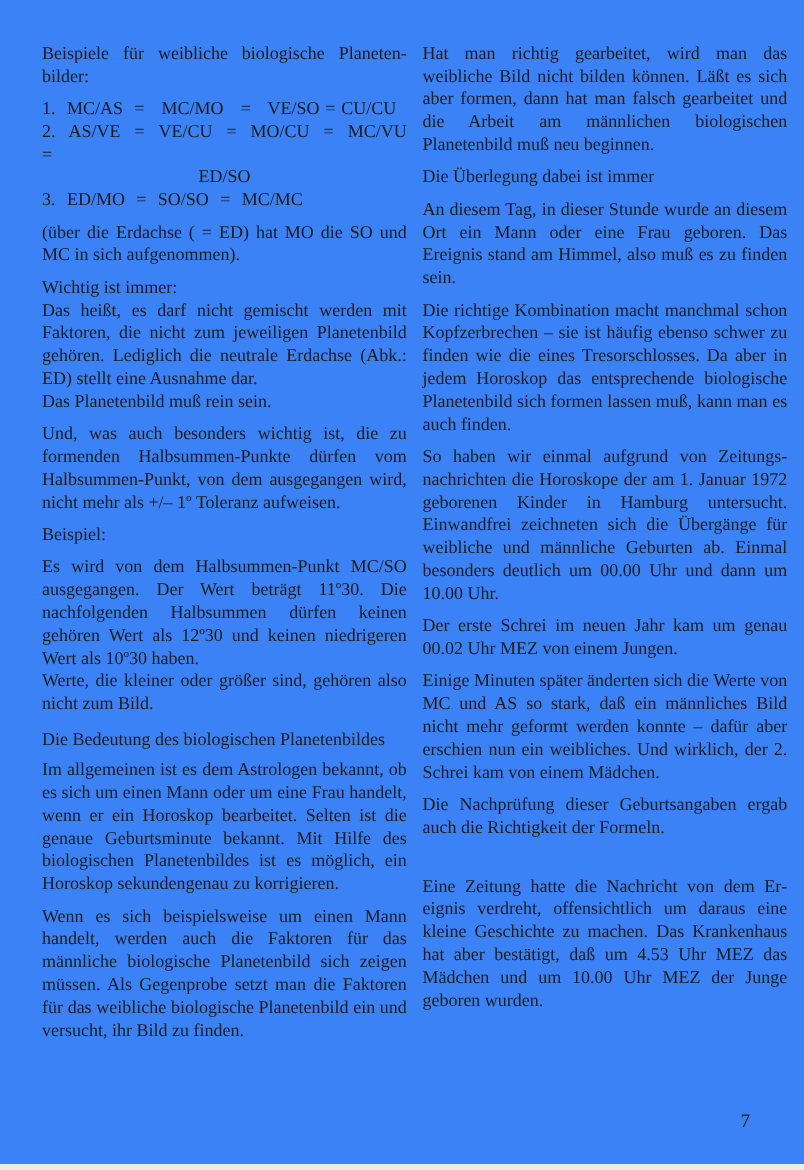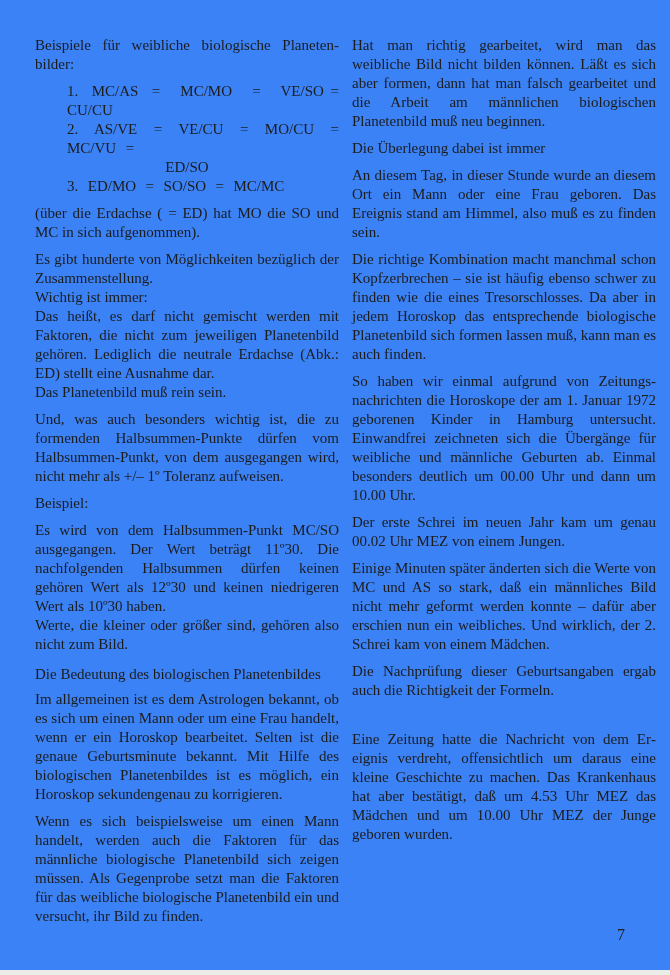--- a/index.html
+++ b/index.html
@@ -19,21 +19,21 @@
   }
   .col {
     width: 306px;
     font-size: 15px;
     line-height: 19px;
     text-align: justify;
   }
   .para { margin: 0 0 8px 0; }
   .block-line { display: block; }
   .formulas { margin: 0 0 8px 0; }
-  .fline { white-space: pre-wrap; word-spacing: 1px; margin-left: 32px; }
+  .fline { white-space: pre-wrap; word-spacing: 1px; }
   .fline-right { text-align: center; white-space: pre-wrap; }
   .heading {
     font-weight: normal;
     margin: 11px 0 6px 0;
   }
   .bold-para { font-weight: normal; }
   .gap-top { margin-top: 30px; }
   .pageno {
     position: absolute;
     right: 45px;
@@ -60,21 +60,20 @@
       <div class="formulas">
         <div class="fline">1.  MC/AS  =   MC/MO   =   VE/SO = CU/CU</div>
         <div class="fline">2.  AS/VE  =  VE/CU  =  MO/CU  =  MC/VU  =</div>
         <div class="fline-right">ED/SO</div>
         <div class="fline">3.  ED/MO  =  SO/SO  =  MC/MC</div>
       </div>
 
       <p class="para">(über die Erdachse ( = ED) hat MO die SO und MC in sich aufgenommen).</p>
 
       <p class="para">
-        <span class="block-line">Es gibt hunderte von Möglichkeiten bezüg­lich der Zusammenstellung.</span>
         <span class="block-line">Wichtig ist immer:</span>
         <span class="block-line">Das heißt, es darf nicht gemischt werden mit Faktoren, die nicht zum jeweiligen Planeten­bild gehören. Lediglich die neutrale Erdachse (Abk.: ED) stellt eine Ausnahme dar.</span>
         <span class="block-line">Das Planetenbild muß rein sein.</span>
       </p>
 
       <p class="para">Und, was auch besonders wichtig ist, die zu formenden Halbsummen-Punkte dürfen vom Halbsummen-Punkt, von dem ausgegangen wird, nicht mehr als +/– 1º Toleranz aufwei­sen.</p>
 
       <p class="para">Beispiel:</p>
 
       <p class="para">

